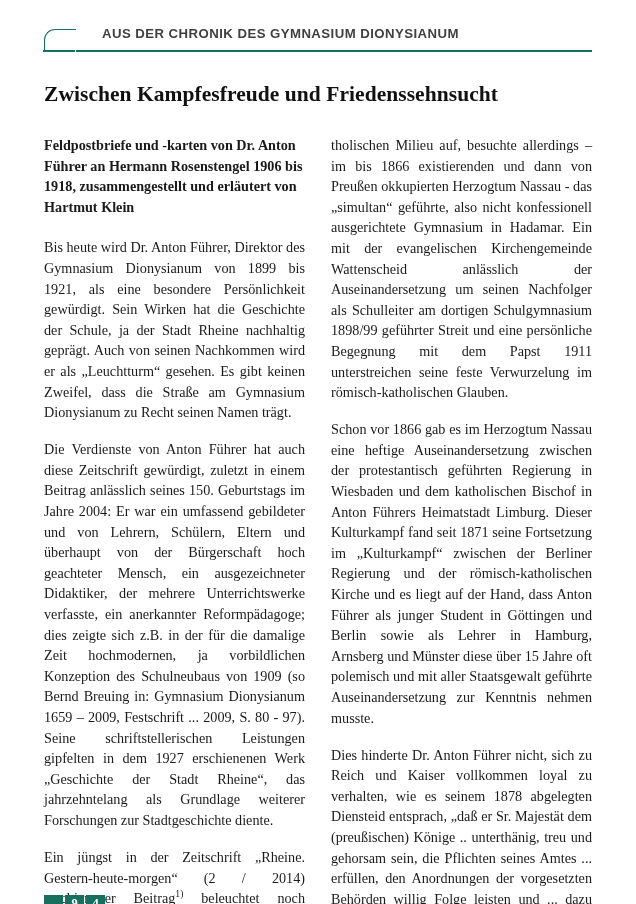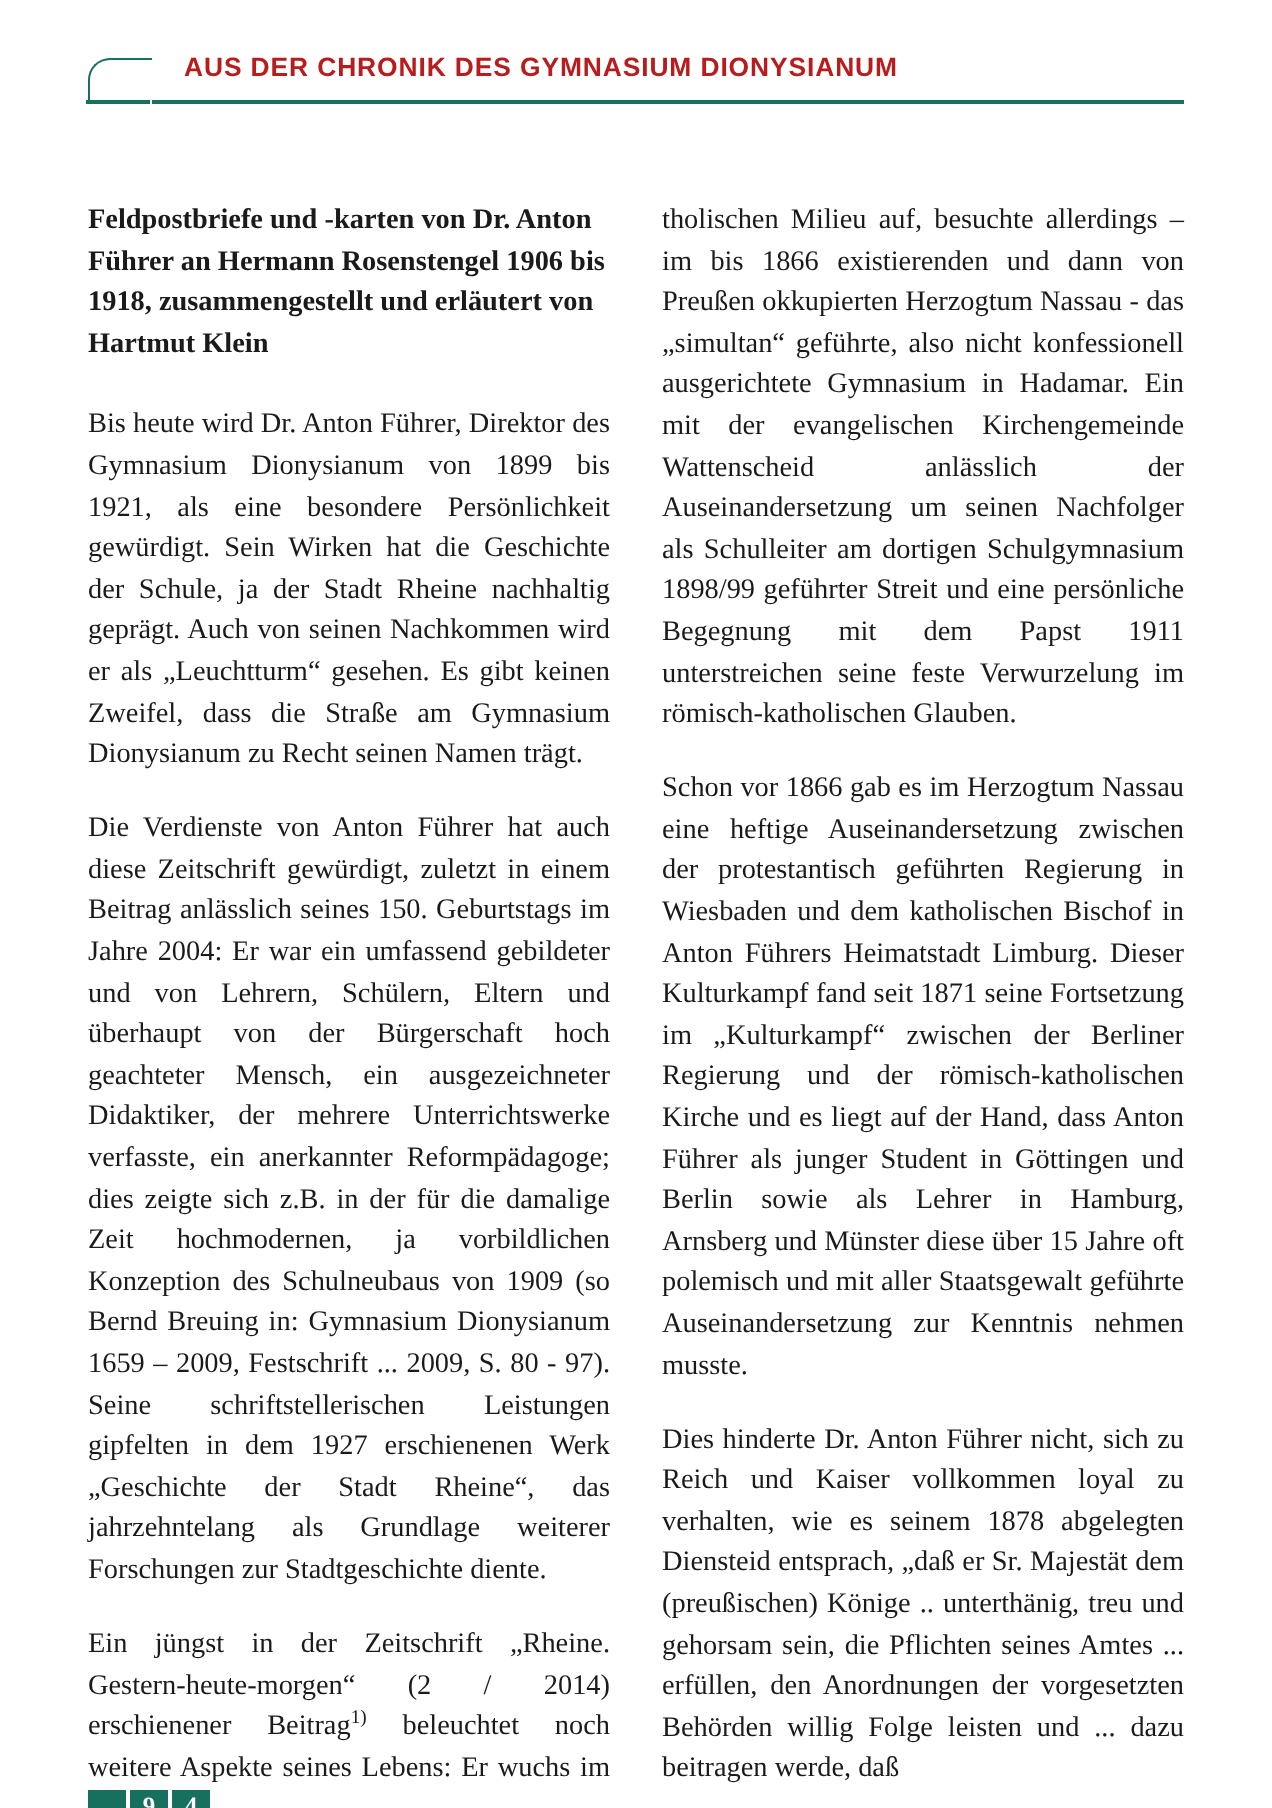--- a/index.html
+++ b/index.html
@@ -45,27 +45,27 @@
     content: "";
     position: absolute;
     left: -1.6px;
     top: 20.4px;
     width: 32px;
     height: 1.6px;
     background: #18705e;
   }
   .runhead-title {
     position: absolute;
-    left: 48px;
+    left: 58px;
     top: 0px;
     font-family: "Liberation Sans", "DejaVu Sans", sans-serif;
     font-weight: bold;
     font-size: 13.2px;
     letter-spacing: 0.45px;
-    color: #b91c1c;
+    color: #404040;
     white-space: nowrap;
   }
   .runhead-rule {
     position: absolute;
     left: 32px;
     right: 0;
     top: 24.2px;
     height: 1.6px;
     background: #18705e;
   }
@@ -146,20 +146,21 @@
 <body>
 
 <div class="page">
 
   <div class="runhead">
     <span class="runhead-bracket"></span>
     <span class="runhead-title">AUS DER CHRONIK DES GYMNASIUM DIONYSIANUM</span>
     <span class="runhead-rule"></span>
   </div>
 
+  <h1 class="article-title">Zwischen Kampfesfreude und Friedenssehnsucht</h1>
 
   <div class="columns">
 
     <div class="col">
       <p class="body lead">Feldpostbriefe und -karten von Dr. Anton Führer an Hermann Rosenstengel 1906 bis 1918, zusammengestellt und erläutert von Hartmut Klein</p>
       <p class="body">Bis heute wird Dr. Anton Führer, Direktor des Gymnasium Dionysianum von 1899 bis 1921, als eine besondere Persönlichkeit gewürdigt. Sein Wirken hat die Geschichte der Schule, ja der Stadt Rheine nachhaltig geprägt. Auch von seinen Nachkommen wird er als „Leuchtturm“ gesehen. Es gibt keinen Zweifel, dass die Straße am Gymnasium Dionysianum zu Recht seinen Namen trägt.</p>
       <p class="body">Die Verdienste von Anton Führer hat auch diese Zeitschrift gewürdigt, zuletzt in einem Beitrag anlässlich seines 150. Geburtstags im Jahre 2004: Er war ein umfassend gebildeter und von Lehrern, Schülern, Eltern und überhaupt von der Bürgerschaft hoch geachteter Mensch, ein ausgezeichneter Didaktiker, der mehrere Unterrichtswerke verfasste, ein anerkannter Reformpädagoge; dies zeigte sich z.B. in der für die damalige Zeit hochmodernen, ja vorbildlichen Konzeption des Schulneubaus von 1909 (so Bernd Breuing in: Gymnasium Dionysianum 1659 – 2009, Festschrift ... 2009, S. 80 - 97). Seine schriftstellerischen Leistungen gipfelten in dem 1927 erschienenen Werk „Geschichte der Stadt Rheine“, das jahrzehntelang als Grundlage weiterer Forschungen zur Stadtgeschichte diente.</p>
       <p class="body"><span>Ein jüngst in der Zeitschrift „Rheine. Gestern-heute-morgen“ (2 / 2014) erschienener Beitrag</span><sup class="fn">1)</sup><span> beleuchtet noch weitere Aspekte seines Lebens: Er wuchs im ka-</span></p>
     </div>
 

